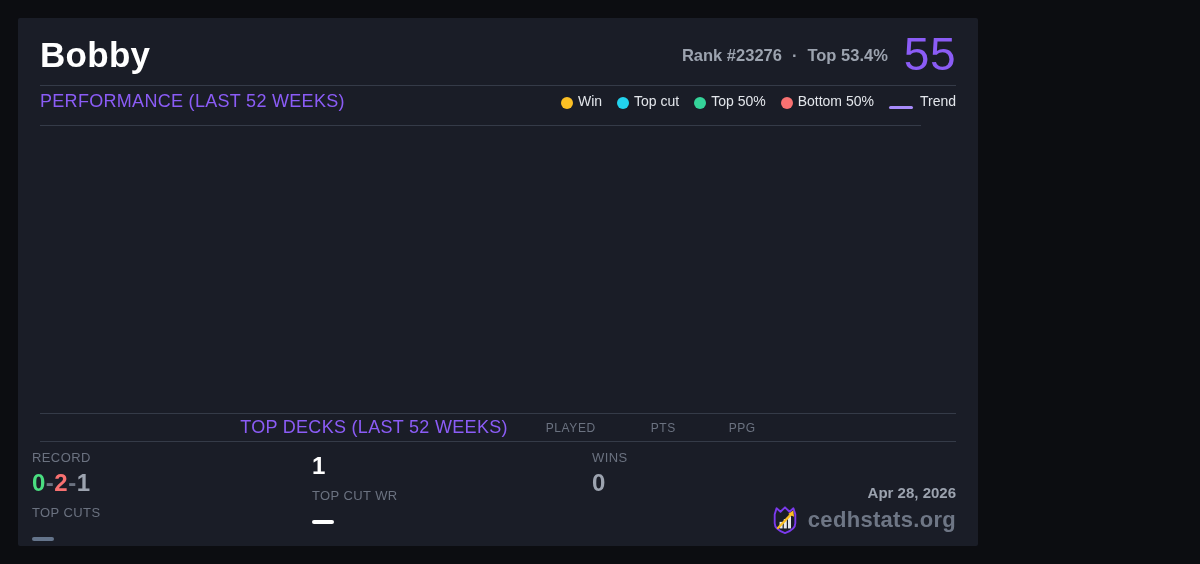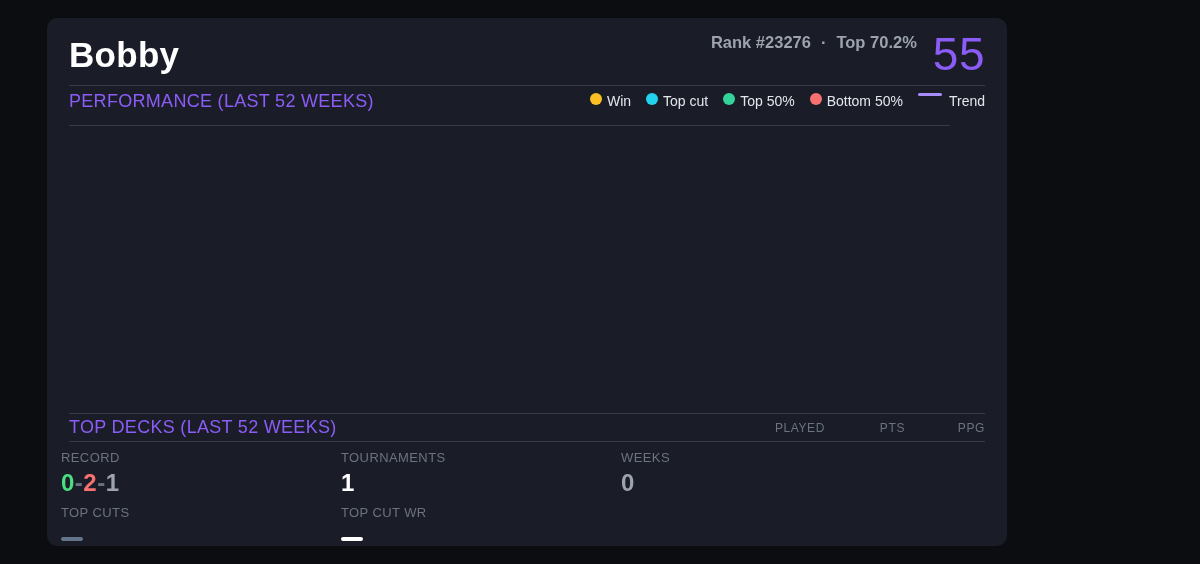--- a/index.html
+++ b/index.html
@@ -11,43 +11,42 @@
     font-family: "Liberation Sans", "DejaVu Sans", sans-serif;
     overflow: hidden;
   }
   .card {
     position: absolute;
     left: 18px;
     top: 18px;
     width: 960px;
     height: 528px;
     background: #1a1d27;
-    border-radius: 10px;
+    border-radius: 2px;
     box-sizing: border-box;
     overflow: hidden;
-    margin-left: 29px;
   }
   
   .header-row {
     display: flex;
     justify-content: space-between;
     align-items: center;
     margin: 16px 22px 0 22px;
     height: 42px;
   }
   .player-name {
     font-size: 35px;
     font-weight: 700;
     color: #ffffff;
     letter-spacing: 0.3px;
     line-height: 1.1;
   }
   .header-right {
     display: flex;
-    align-items: flex-start;
+    align-items: center;
     gap: 16px;
   }
   .rank-line {
     display: flex;
     align-items: center;
     gap: 10px;
     color: #9ca3af;
     font-size: 16.5px;
     font-weight: 600;
   }
@@ -78,21 +77,21 @@
     font-size: 18px;
     letter-spacing: 0.3px;
   }
   .legend {
     display: flex;
     align-items: center;
     gap: 15px;
   }
   .legend-item {
     display: flex;
-    align-items: flex-start;
+    align-items: flex-end;
     gap: 5px;
     color: #e3e6eb;
     font-size: 14px;
   }
   .legend-dot {
     width: 12px;
     height: 12px;
     border-radius: 50%;
   }
   .legend-trend-line {
@@ -101,21 +100,21 @@
     border-radius: 2px;
     margin-right: 2px;
   }
   
   .chart-area {
     height: 287px;
   }
   
   .decks-row {
     display: flex;
-    justify-content: space-between;
+    justify-content: center;
     align-items: center;
     margin: 0 22px;
     height: 27px;
     border-top: 1px solid #353b48;
     border-bottom: 1px solid #353b48;
     gap: 8px;
   }
   .deck-cols { display: flex; }
   .deck-col {
     width: 80px;
@@ -184,21 +183,21 @@
 <body>
 
 <div class="card">
 
   <div class="header-row">
     <div class="player-name">Bobby</div>
     <div class="header-right">
       <div class="rank-line">
         <span>Rank #23276</span>
         <span>·</span>
-        <span>Top 70.2%</span>
+        <span>Top 53.4%</span>
       </div>
       <div class="score" style="color: rgb(139, 92, 246);">55</div>
     </div>
   </div>
 
   <hr class="divider">
 
   <div class="perf-row">
     <div class="section-title">PERFORMANCE (LAST 52 WEEKS)</div>
     <div class="legend">
@@ -244,27 +243,40 @@
       <div class="stat-label">RECORD</div>
       <div class="stat-value">
         <span style="color: rgb(74, 222, 128);">0</span><span style="color: rgb(107, 114, 128);">-</span><span style="color: rgb(248, 113, 113);">2</span><span style="color: rgb(107, 114, 128);">-</span><span style="color: rgb(156, 163, 175);">1</span>
       </div>
       <div class="stat-label row2">TOP CUTS</div>
       <div class="stat-dash" style="background-color: rgb(100, 116, 139);"></div>
     </div>
 
 
     <div>
-      <div class="stat-label">TOURNAMENTS</div>
       <div class="stat-value">1</div>
       <div class="stat-label row2">TOP CUT WR</div>
       <div class="stat-dash" style="background-color: rgb(255, 255, 255);"></div>
     </div>
 
     <div>
-      <div class="stat-label">WEEKS</div>
+      <div class="stat-label">WINS</div>
       <div class="stat-value" style="color: rgb(156, 163, 175);">0</div>
     </div>
 
   </div>
 
+  <div class="footer">
+    <div class="footer-date">Apr 28, 2026</div>
+    <a class="brand-row">
+      <svg width="30" height="32" viewBox="0 0 32 32">
+        <path d="M5 10 L7 3.5 L11.2 7.2 L16 2.5 L20.8 7.2 L25 3.5 L27 10 L27 19.5 C27 25 22.5 27.8 16 30 C9.5 27.8 5 25 5 19.5 Z" fill="none" stroke="#7c3aed" stroke-width="2" stroke-linejoin="round"></path>
+        <rect x="10.2" y="18" width="3.2" height="7" fill="#e5e7eb"></rect>
+        <rect x="14.7" y="15" width="3.2" height="10" fill="#e5e7eb"></rect>
+        <rect x="19.2" y="12" width="3.2" height="13" fill="#e5e7eb"></rect>
+        <line x1="8.5" y1="24.5" x2="23" y2="9.5" stroke="#fbbf24" stroke-width="2.4" stroke-linecap="round"></line>
+        <polygon points="24.8,5.8 25.6,12.4 19.4,9.6" fill="#fbbf24"></polygon>
+      </svg>
+      <span class="brand-name">cedhstats.org</span>
+    </a>
+  </div>
 
 </div>
 
 </body></html>

